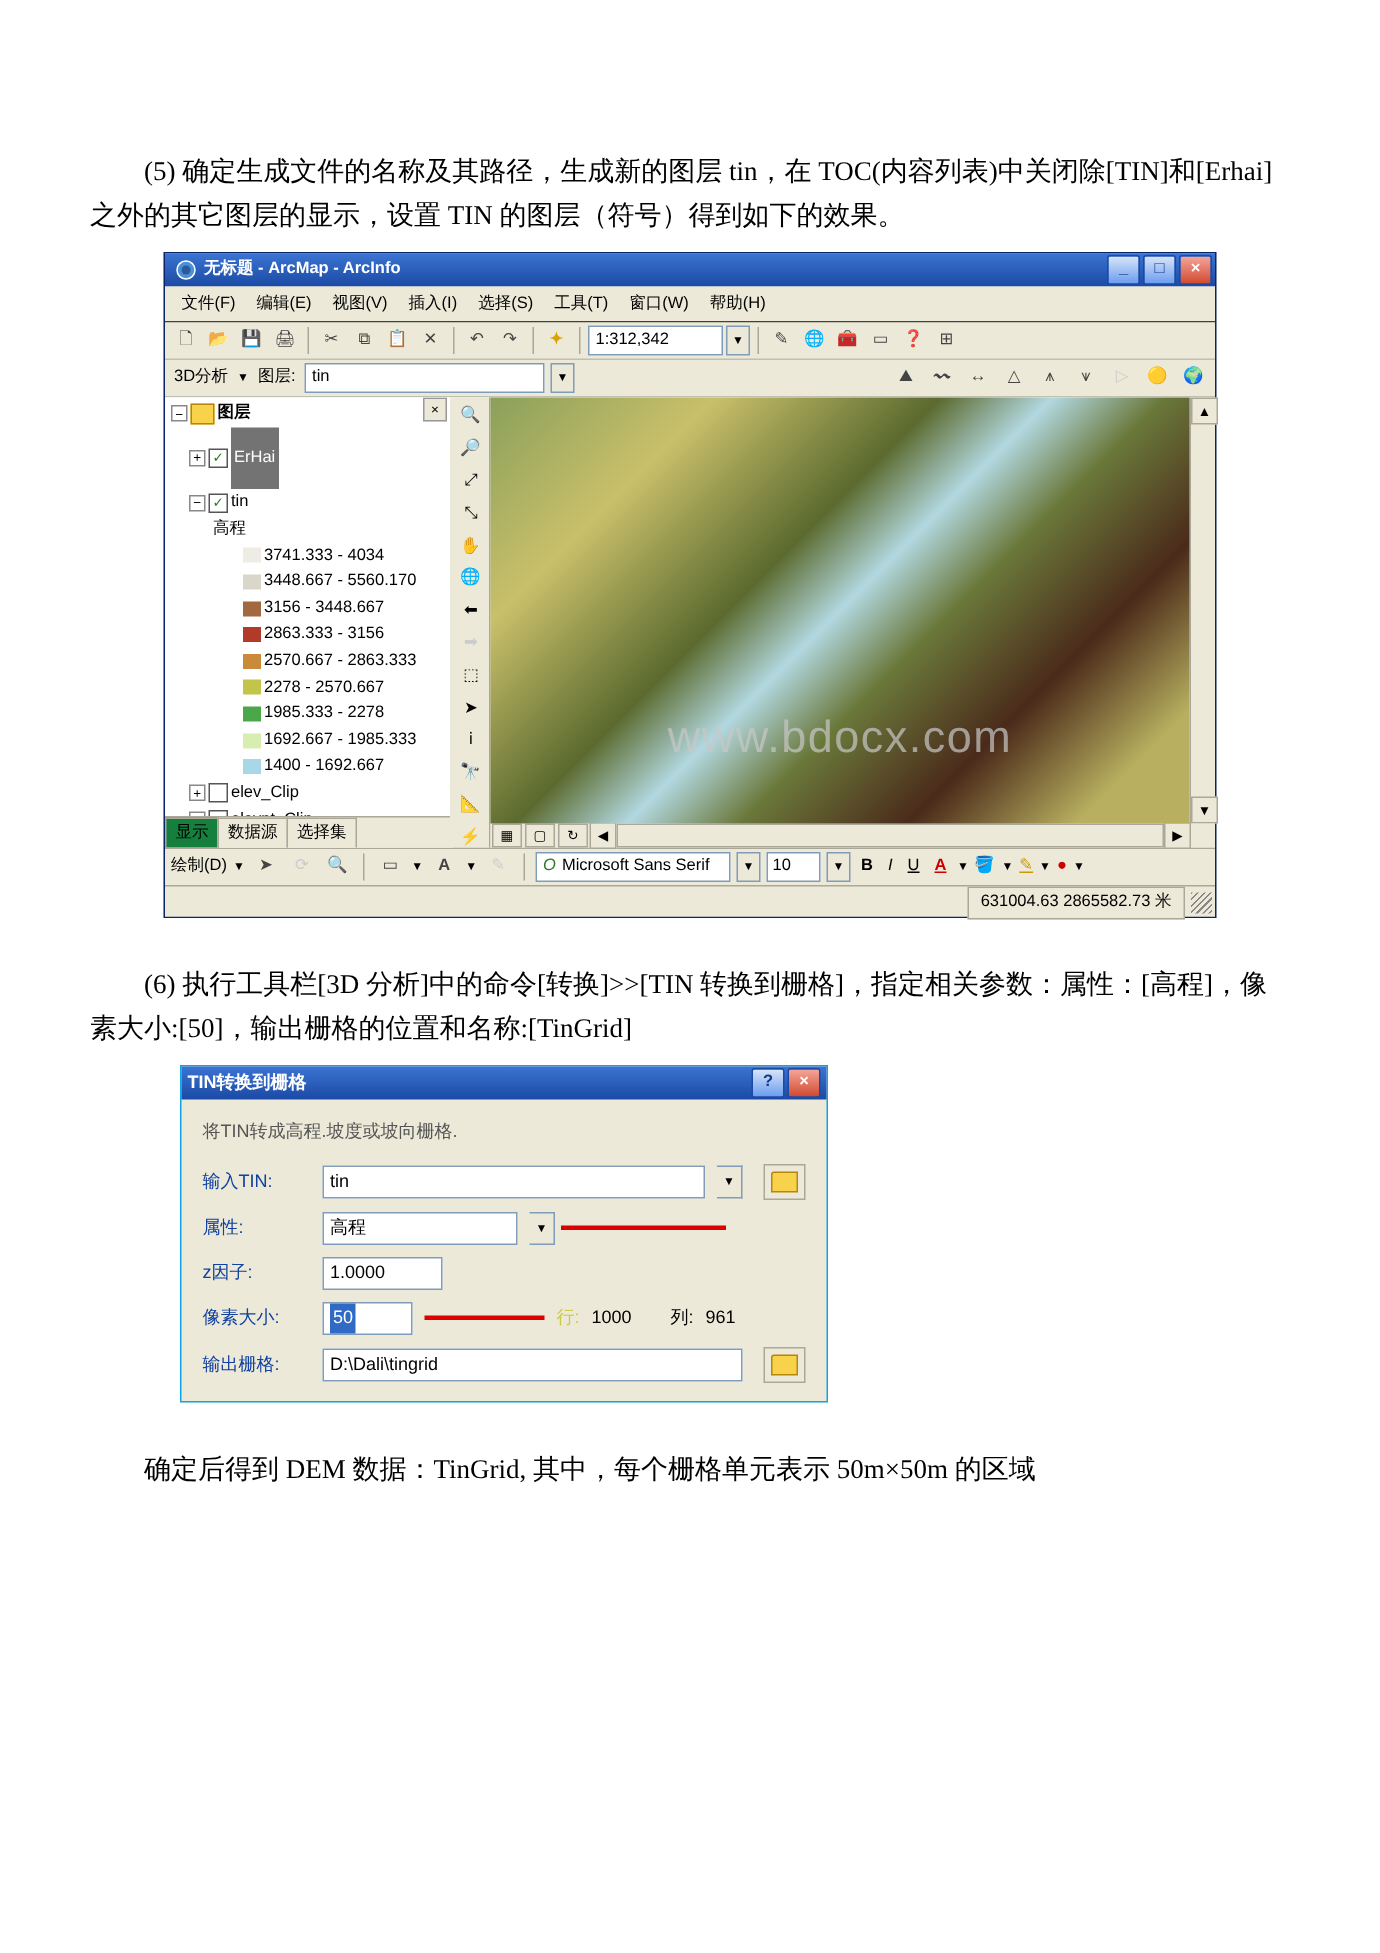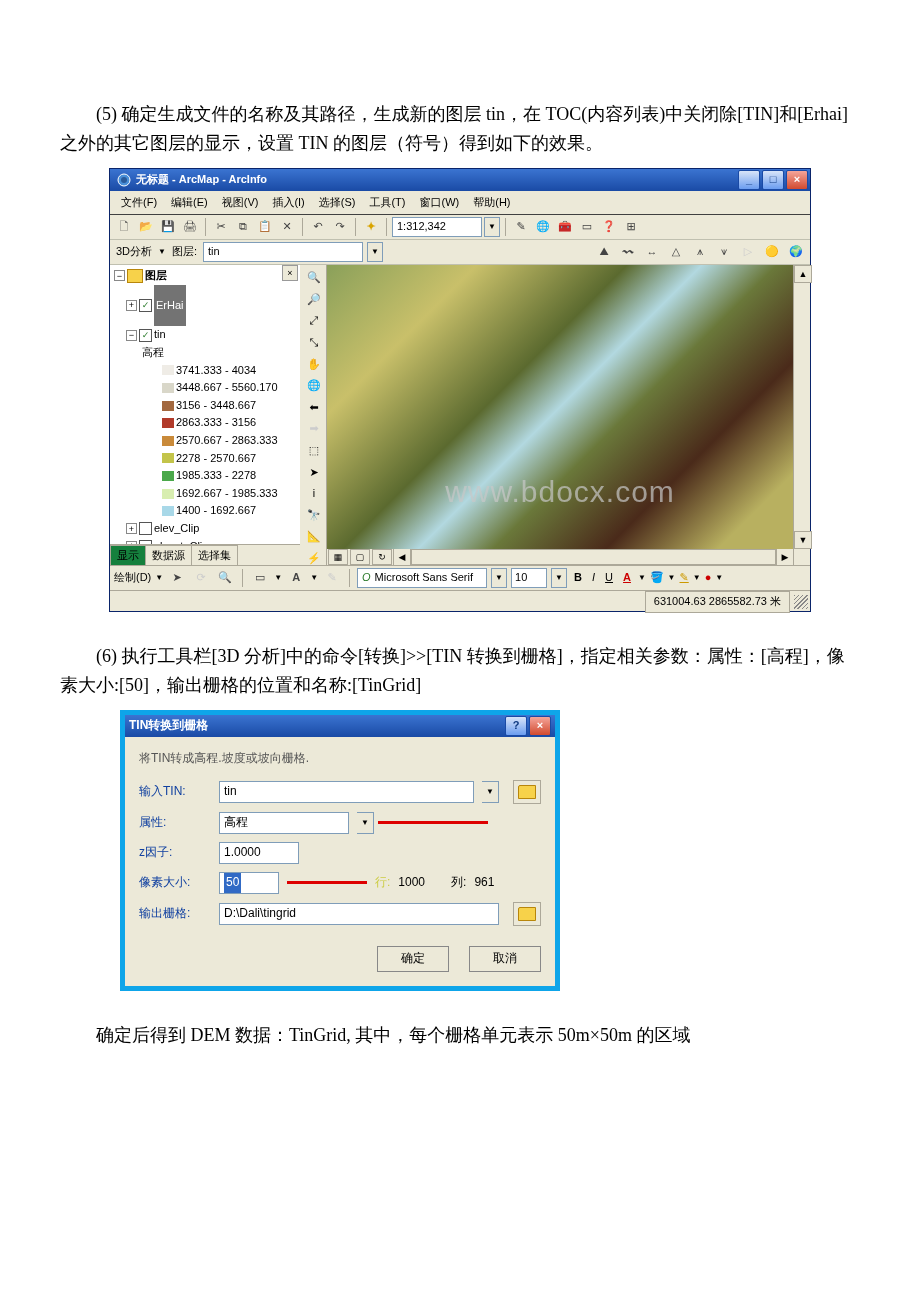--- a/index.html
+++ b/index.html
@@ -205,21 +205,21 @@
     border:1px solid #aca899; padding:1px 8px; background:#ece9d8;
   }
   .grip { width:14px; height:14px; position:absolute; right:2px; bottom:2px;
     background: repeating-linear-gradient(135deg, #888 0 1px, transparent 1px 3px); }
   .arcwin { position:relative; }
 
   
   .dlg {
     width: 430px;
     margin: 10px 0 30px 60px;
-    border: 5px solid #0ea5e9;
+    border: 1px solid #0ea5e9;
     background:#ece9d8;
     font-family: Tahoma, Arial, sans-serif;
     font-size: 12px;
   }
   .dlg-title {
     display:flex; align-items:center; height:22px;
     background: linear-gradient(to bottom,#3b74d1,#1a4aa5); color:#fff;
     padding:0 4px;
   }
   .dlg-title .t { flex:1; font-weight:bold; }
@@ -543,20 +543,16 @@
       </div>
 
       <div class="dlg-row">
         <div class="dlg-lbl">输出栅格:</div>
         <div class="dlg-input" style="flex:1;">D:\Dali\tingrid</div>
         <div class="browse-btn">
             <span class="folder-ico"></span>
           </div>
       </div>
     </div>
-    <div class="dlg-btnrow">
-      <div class="dlg-btn">确定</div>
-      <div class="dlg-btn">取消</div>
-    </div>
   </div>
 
   <p class="body-text">确定后得到 DEM 数据：TinGrid, 其中，每个栅格单元表示 50m×50m 的区域</p>
 </div>
 
 </body></html>

